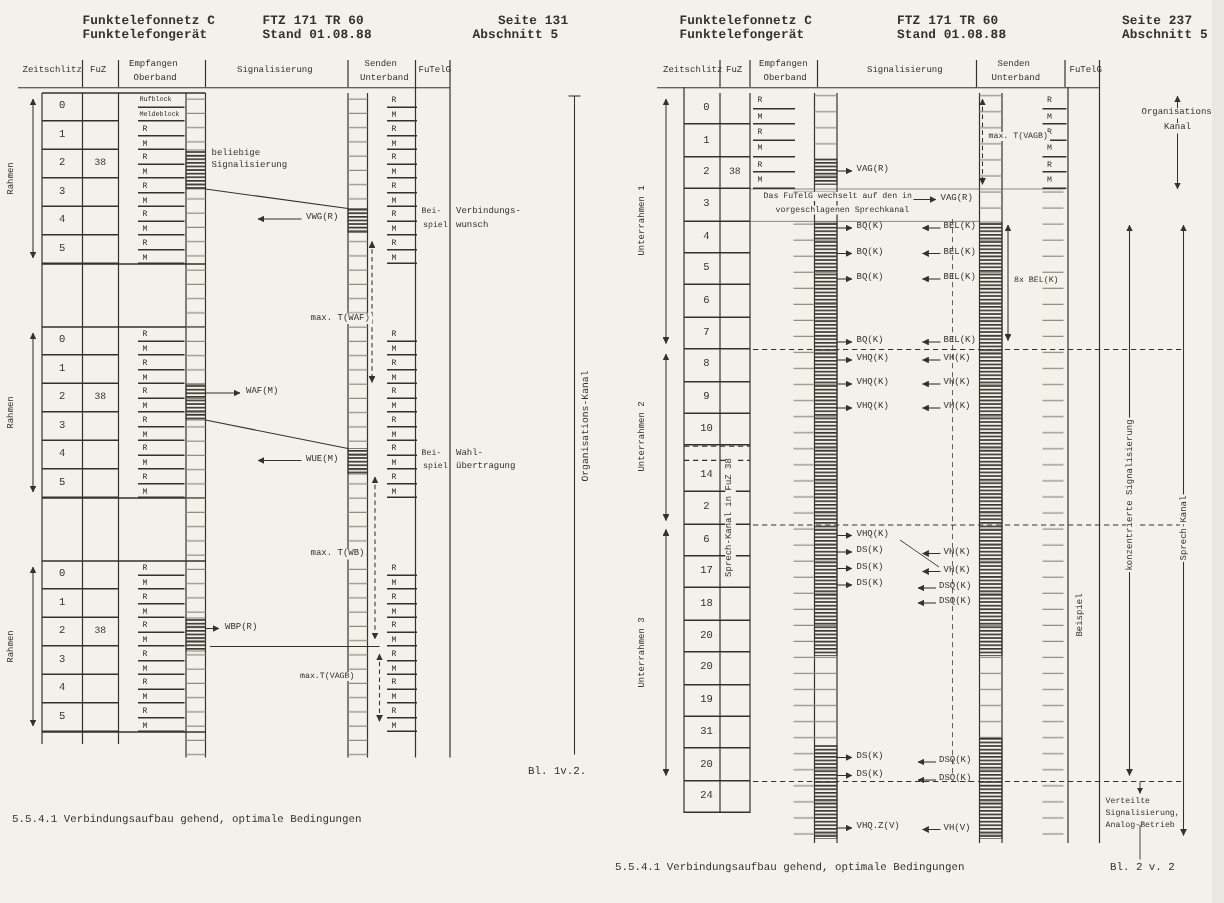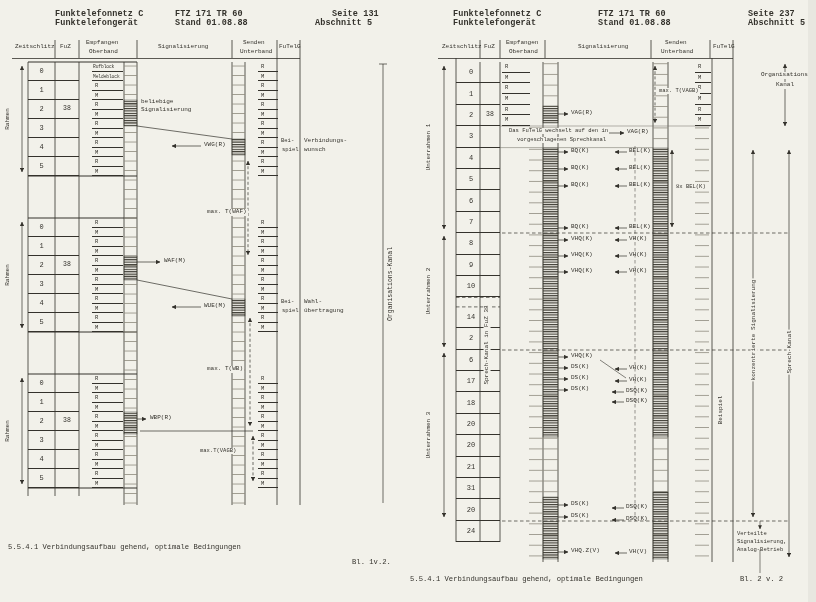--- a/index.html
+++ b/index.html
@@ -329,21 +329,21 @@
 <span class="t" style="left:204px;top:303px">WUE(M)</span>
 <span class="t f55" style="left:281px;top:299px">Bei-</span>
 <span class="t f55" style="left:282px;top:308px">spiel</span>
 <span class="t" style="left:304px;top:299px">Wahl-</span>
 <span class="t" style="left:304px;top:308px">übertragung</span>
 <span class="t bg" style="left:206px;top:366px">max. T(WB)</span>
 <span class="t" style="left:150px;top:415px">WBP(R)</span>
 <span class="t f55 bg" style="left:199px;top:448px">max.T(VAGB)</span>
 
 <span class="t f7" style="left:8px;top:543px">5.5.4.1 Verbindungsaufbau gehend, optimale Bedingungen</span>
-<span class="t f7" style="left:352px;top:558px">Bl. 1v.2.</span>
+<span class="t f7" style="left:352px;top:511px">Bl. 1v.2.</span>
 </div>
 
 <div class="panel" style="left:408px">
 <svg class="overlay" width="408" height="602" viewBox="0 0 408 602">
 <defs>
 <marker id="aR" viewBox="0 0 8 8" refX="7.5" refY="4" markerWidth="6.5" markerHeight="6.5" orient="auto-start-reverse">
             <path d="M0 0L8 4L0 8z" fill="#34322c"></path>
           </marker>
 <pattern id="hR" width="4" height="2.4" patternUnits="userSpaceOnUse">
             <rect width="4" height="1.1" fill="#3a3830"></rect>
@@ -492,21 +492,21 @@
         <div class="slotcell">
           <span>18</span>
         </div>
         <div class="slotcell">
           <span>20</span>
         </div>
         <div class="slotcell">
           <span>20</span>
         </div>
         <div class="slotcell">
-          <span>21</span>
+          <span>19</span>
         </div>
         <div class="slotcell">
           <span>31</span>
         </div>
         <div class="slotcell">
           <span>20</span>
         </div>
         <div class="slotcell">
           <span>24</span>
         </div>

